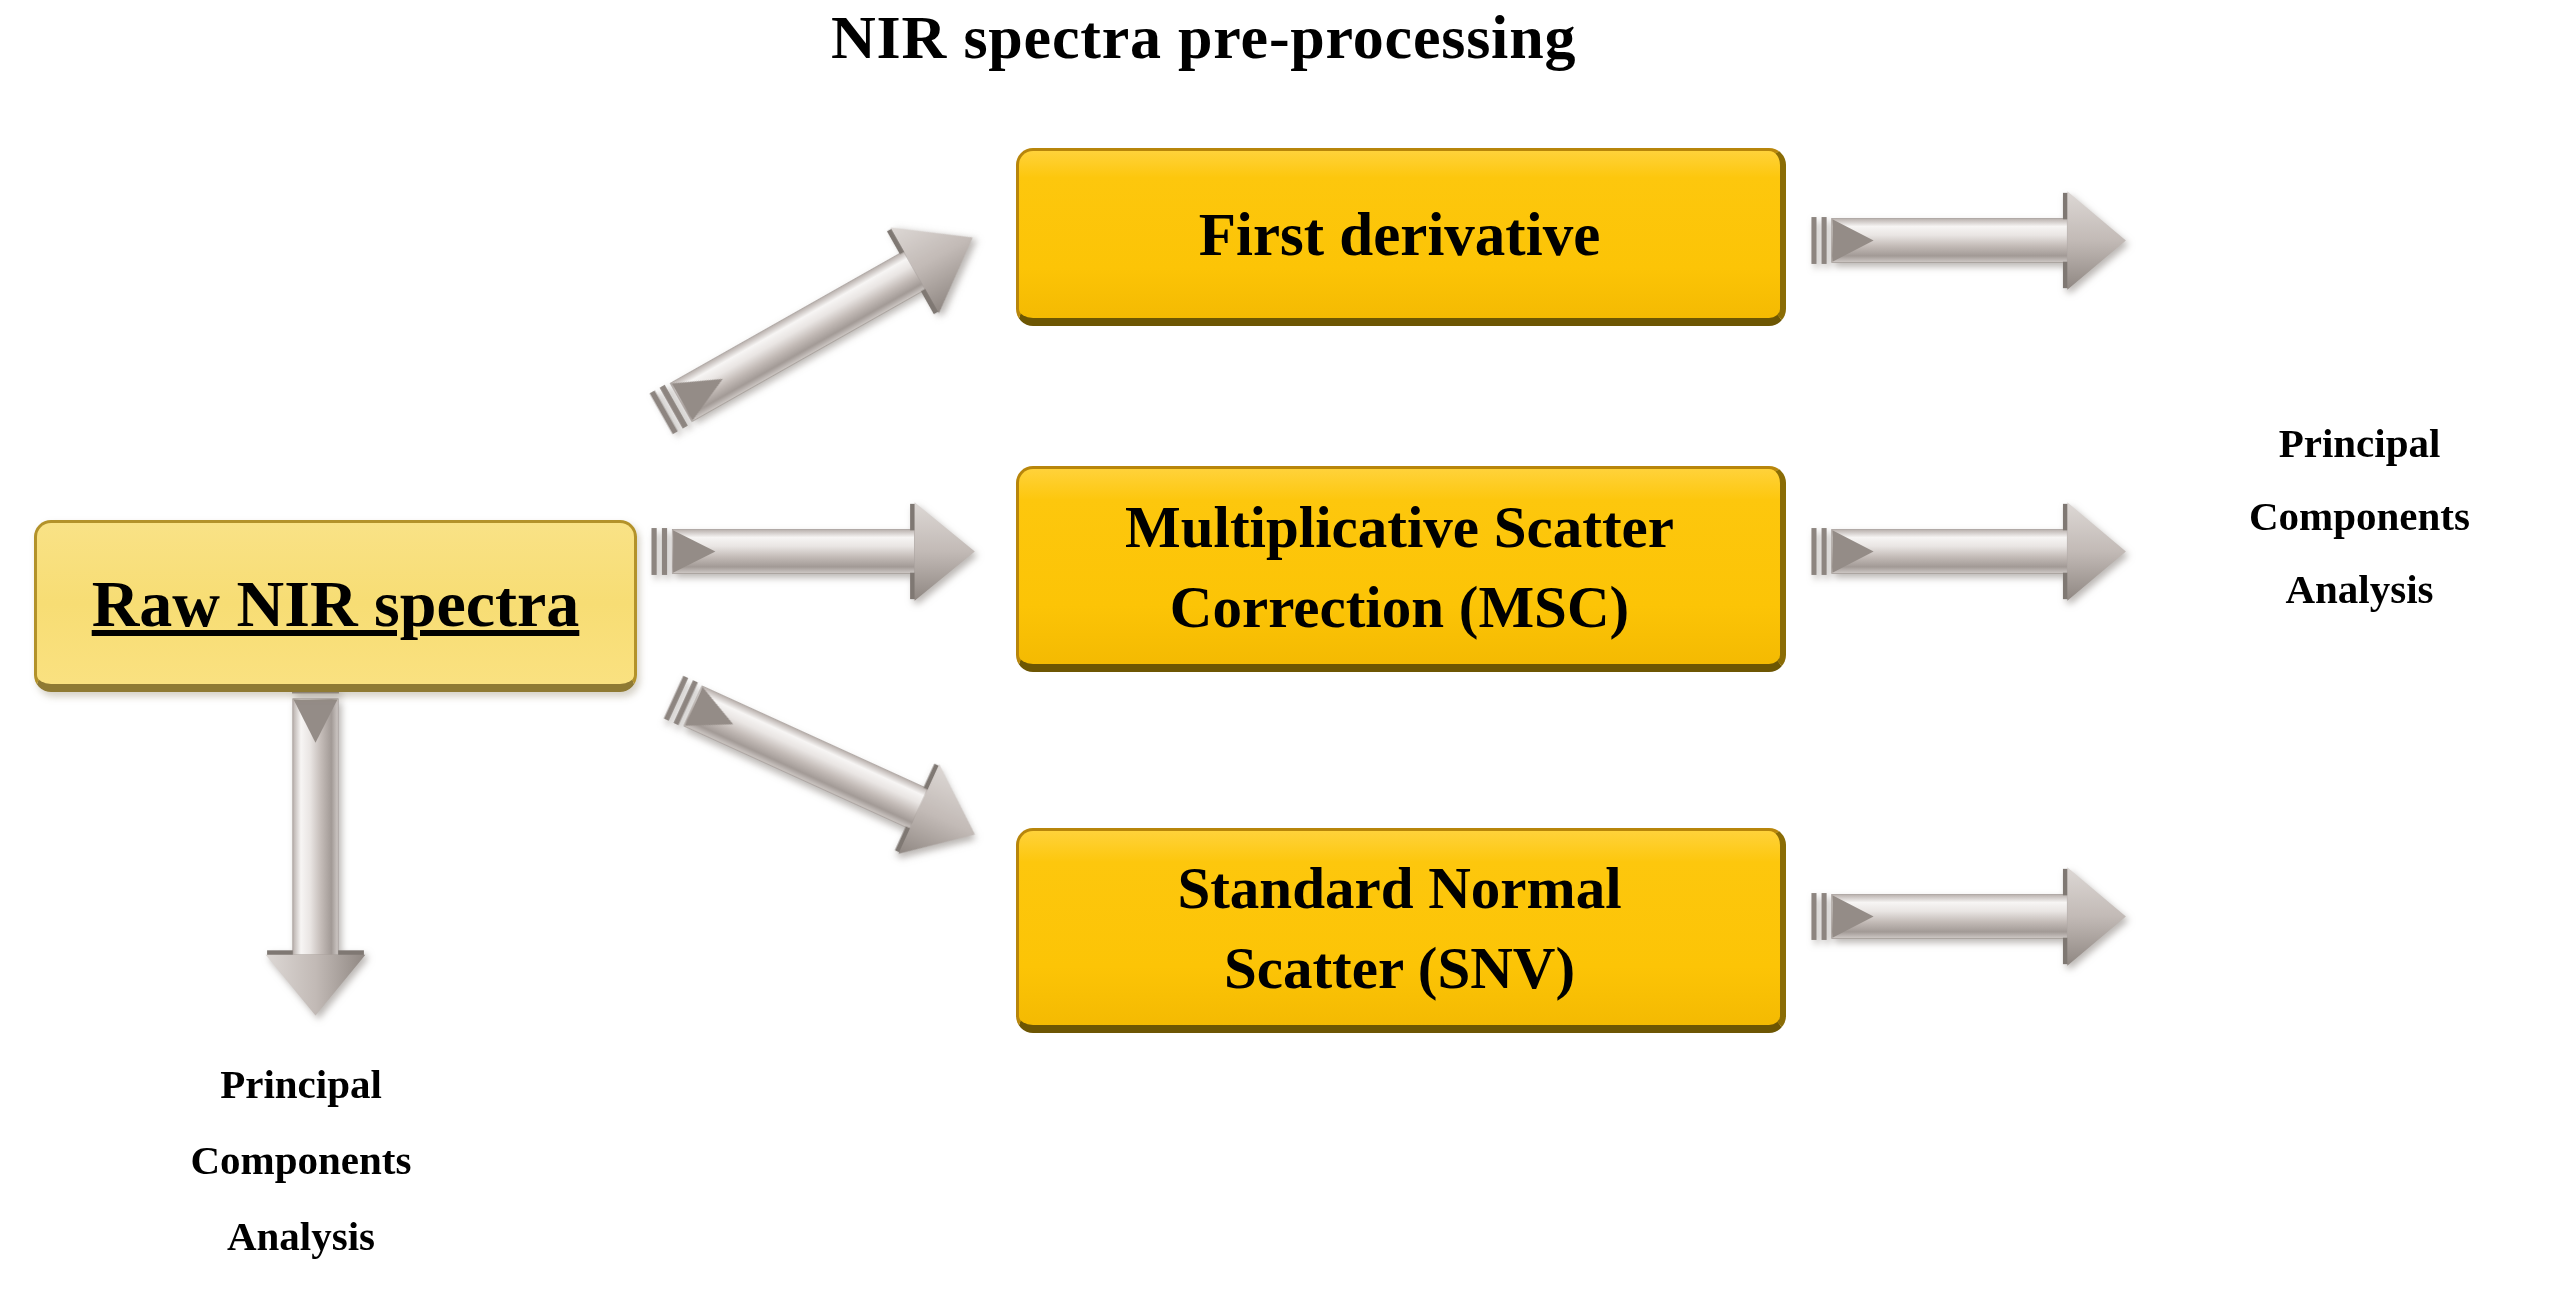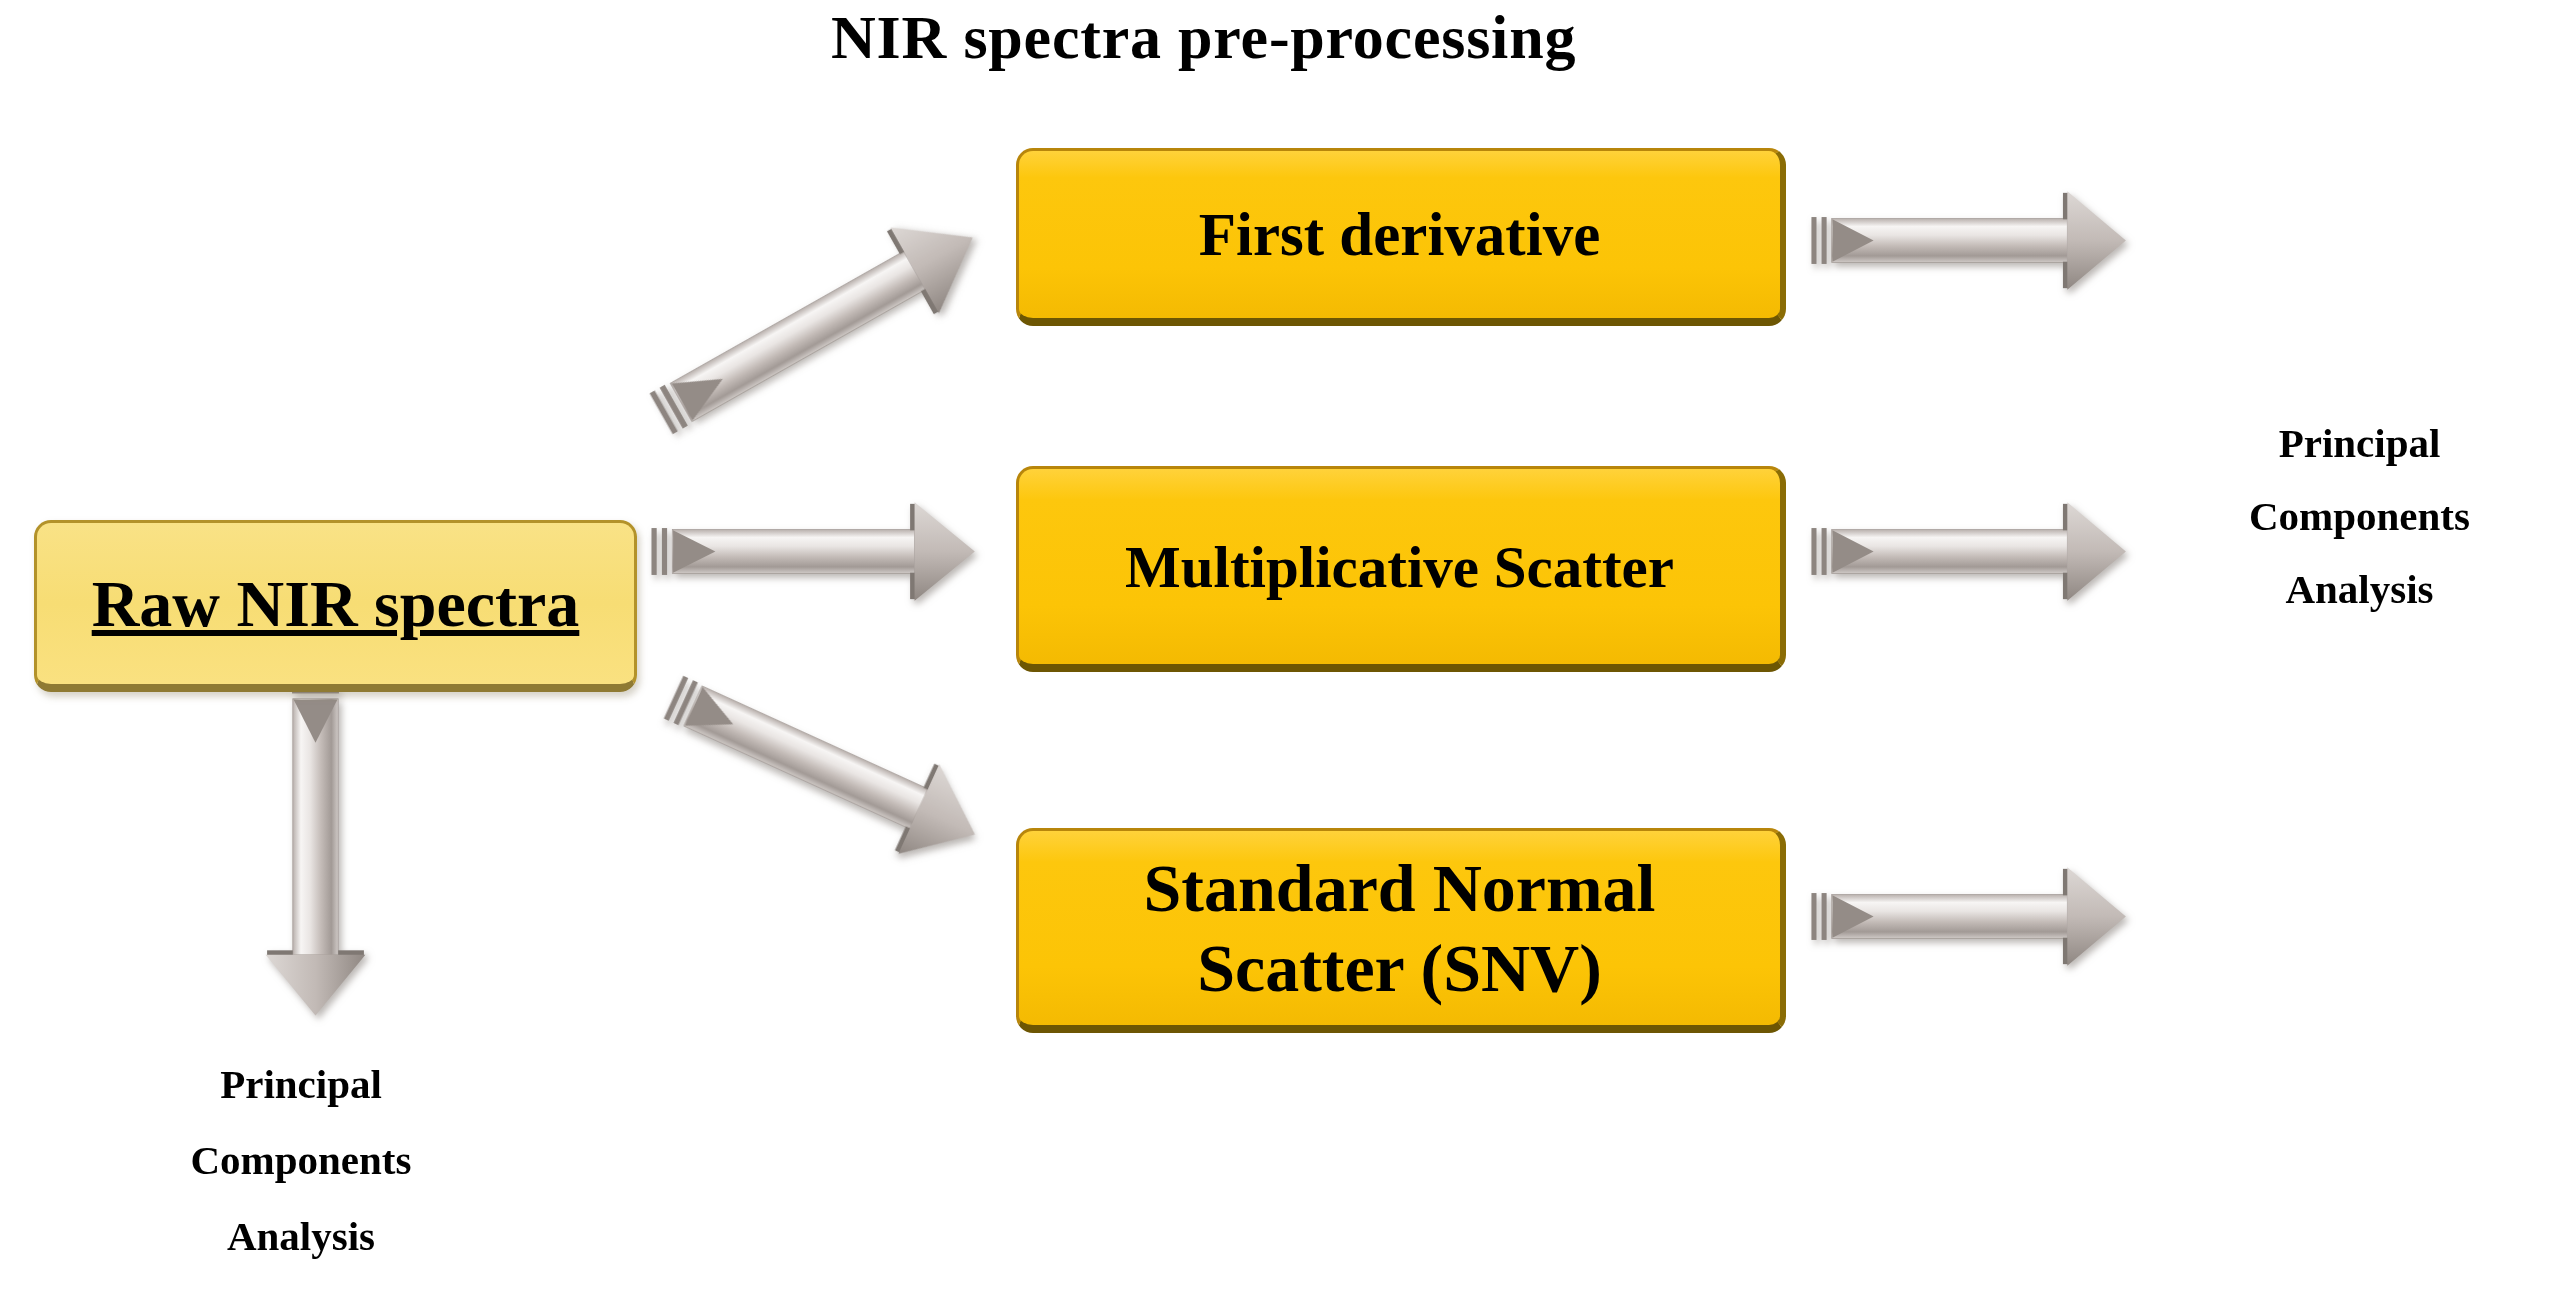--- a/index.html
+++ b/index.html
@@ -28,21 +28,21 @@
     text-decoration:underline;
   }
   .gold-box{
     background:linear-gradient(180deg,#ffd23a 0%,var(--process-box-fill,#fdc70d) 16%,#fcc406 70%,#f4ba02 100%);
     border:3.8px solid #b8860b;
     border-right:6.8px solid #8a6c05;
     border-bottom:8.3px solid var(--process-box-border,#6d5603);
   }
   .b-first{left:1016px;top:148px;width:761px;height:167px;font-size:61px;}
   .b-msc{left:1016px;top:466px;width:761px;height:195px;font-size:59px;line-height:80px;}
-  .b-snv{left:1016px;top:828px;width:761px;height:194px;font-size:68px;line-height:80px;}
+  .b-snv{left:1016px;top:828px;width:761px;height:194px;font-size:59px;line-height:80px;}
   .pca{position:absolute;text-align:center;font-weight:bold;font-size:41px;}
   .pca-right{left:2143px;top:407px;width:433px;line-height:73px;}
   .pca-bottom{left:57px;top:1046px;width:488px;line-height:76px;}
   .bl{display:block;}
   .arr{
     position:absolute;overflow:visible;
     filter:drop-shadow(3px 4.5px 3.8px rgba(120,112,106,0.5));
   }
   .arr-diag-up{left:660px;top:354px;width:362px;height:121px;transform:rotate(-29.5deg);transform-origin:0px 61px;}
   .arr-mid{left:650px;top:491px;width:327px;height:121px;}
@@ -164,20 +164,21 @@
   <div class="box raw-box">
     <span class="bl">Raw NIR spectra</span>
   </div>
 
   <div class="box gold-box b-first">
     <span class="bl">First derivative</span>
   </div>
 
   <div class="box gold-box b-msc">
     <span class="bl">Multiplicative Scatter</span>
+    <span class="bl">Correction (MSC)</span>
   </div>
 
   <div class="box gold-box b-snv">
     <span class="bl">Standard Normal</span>
     <span class="bl">Scatter (SNV)</span>
   </div>
 
   <div class="pca pca-right">
     <span class="bl">Principal</span>
     <span class="bl">Components</span>

